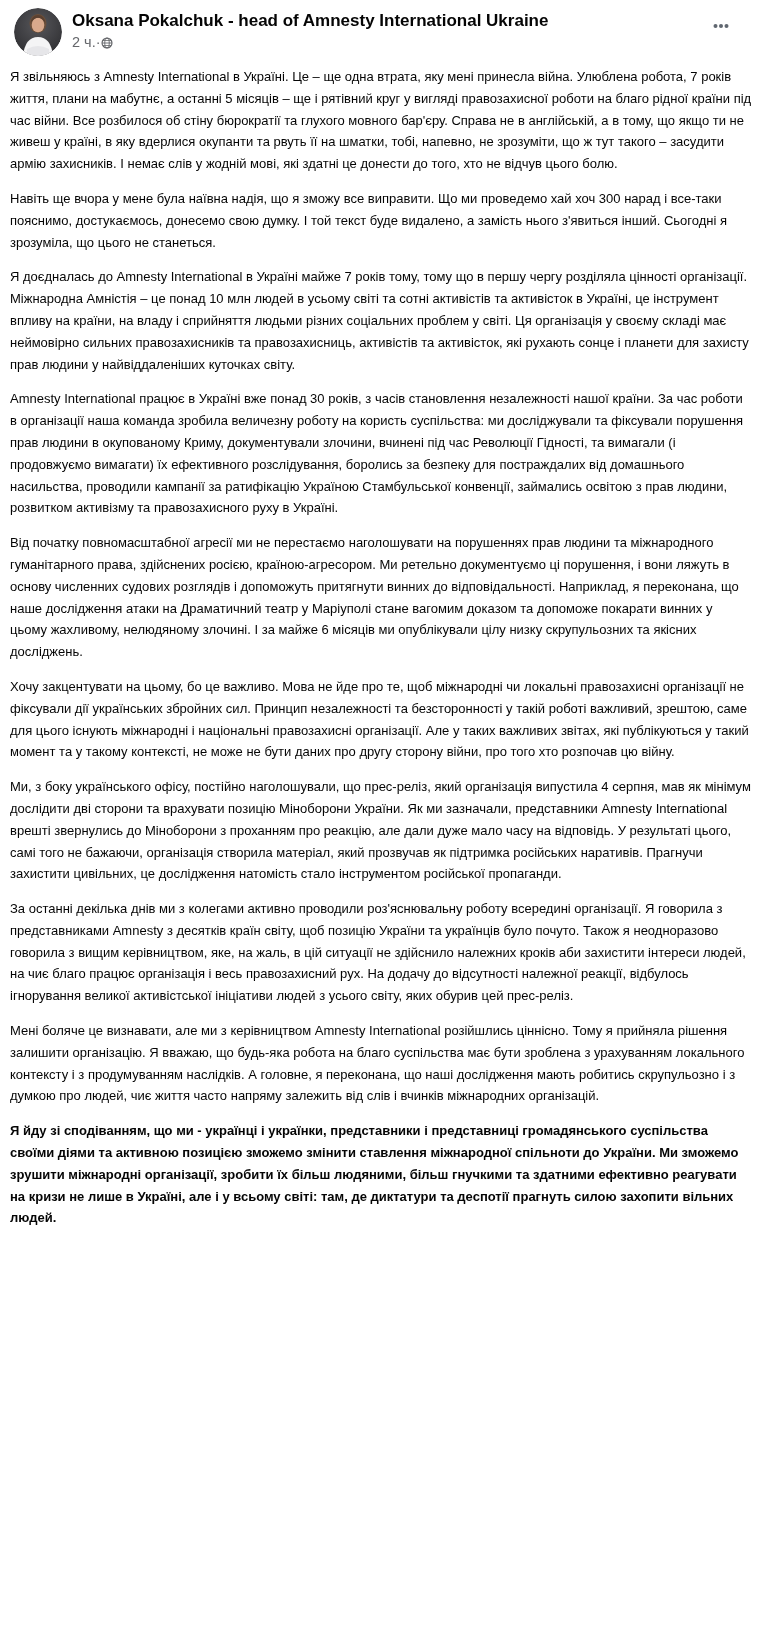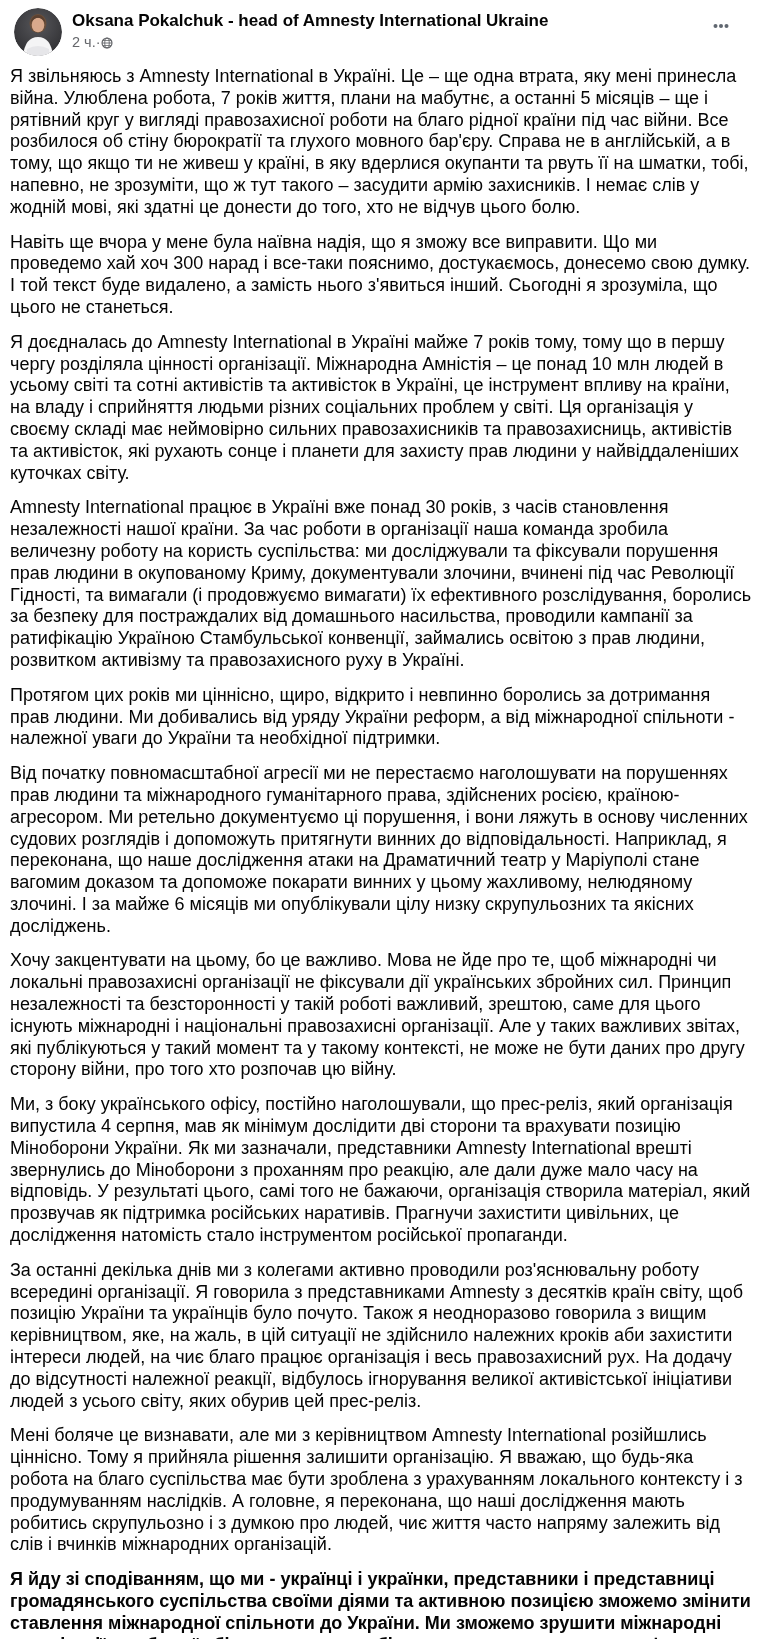--- a/index.html
+++ b/index.html
@@ -68,21 +68,21 @@
     display: flex;
     align-items: center;
     justify-content: center;
     cursor: pointer;
   }
   .post-body {
     padding: 8px 10px 18px 10px;
   }
   .post-body p {
     margin: 0 0 13px 0;
-    font-size: 18px;
+    font-size: 13px;
     line-height: 21.8px;
     color: #050505;
     word-wrap: break-word;
   }
   .post-body p:last-child { margin-bottom: 0; font-weight: bold; }
 </style>
 </head>
 <body>
 
 <div class="post-card">
@@ -138,21 +138,20 @@
       </span>
     </button>
 
   </div>
 
   <div class="post-body">
     <p>Я звільняюсь з Amnesty International в Україні. Це – ще одна втрата, яку мені принесла війна. Улюблена робота, 7 років життя, плани на мабутнє, а останні 5 місяців – ще і рятівний круг у вигляді правозахисної роботи на благо рідної країни під час війни. Все розбилося об стіну бюрократії та глухого мовного бар'єру. Справа не в англійській, а в тому, що якщо ти не живеш у країні, в яку вдерлися окупанти та рвуть її на шматки, тобі, напевно, не зрозуміти, що ж тут такого – засудити армію захисників. І немає слів у жодній мові, які здатні це донести до того, хто не відчув цього болю.</p>
     <p>Навіть ще вчора у мене була наївна надія, що я зможу все виправити. Що ми проведемо хай хоч 300 нарад і все-таки пояснимо, достукаємось, донесемо свою думку. І той текст буде видалено, а замість нього з'явиться інший. Сьогодні я зрозуміла, що цього не станеться.</p>
     <p>Я доєдналась до Amnesty International в Україні майже 7 років тому, тому що в першу чергу розділяла цінності організації. Міжнародна Амністія – це понад 10 млн людей в усьому світі та сотні активістів та активісток в Україні, це інструмент впливу на країни, на владу і сприйняття людьми різних соціальних проблем у світі. Ця організація у своєму складі має неймовірно сильних правозахисників та правозахисниць, активістів та активісток, які рухають сонце і планети для захисту прав людини у найвіддаленіших куточках світу.</p>
     <p>Amnesty International працює в Україні вже понад 30 років, з часів становлення незалежності нашої країни. За час роботи в організації наша команда зробила величезну роботу на користь суспільства: ми досліджували та фіксували порушення прав людини в окупованому Криму, документували злочини, вчинені під час Революції Гідності, та вимагали (і продовжуємо вимагати) їх ефективного розслідування, боролись за безпеку для постраждалих від домашнього насильства, проводили кампанії за ратифікацію Україною Стамбульської конвенції, займались освітою з прав людини, розвитком активізму та правозахисного руху в Україні.</p>
-    <p>Протягом цих років ми ціннісно, щиро, відкрито і невпинно боролись за дотримання прав людини. Ми добивались від уряду України реформ, а від міжнародної спільноти - належної уваги до України та необхідної підтримки.</p>
     <p>Від початку повномасштабної агресії ми не перестаємо наголошувати на порушеннях прав людини та міжнародного гуманітарного права, здійснених росією, країною-агресором. Ми ретельно документуємо ці порушення, і вони ляжуть в основу численних судових розглядів і допоможуть притягнути винних до відповідальності. Наприклад, я переконана, що наше дослідження атаки на Драматичний театр у Маріуполі стане вагомим доказом та допоможе покарати винних у цьому жахливому, нелюдяному злочині. І за майже 6 місяців ми опублікували цілу низку скрупульозних та якісних досліджень.</p>
     <p>Хочу закцентувати на цьому, бо це важливо. Мова не йде про те, щоб міжнародні чи локальні правозахисні організації не фіксували дії українських збройних сил. Принцип незалежності та безсторонності у такій роботі важливий, зрештою, саме для цього існують міжнародні і національні правозахисні організації. Але у таких важливих звітах, які публікуються у такий момент та у такому контексті, не може не бути даних про другу сторону війни, про того хто розпочав цю війну.</p>
     <p>Ми, з боку українського офісу, постійно наголошували, що прес-реліз, який організація випустила 4 серпня, мав як мінімум дослідити дві сторони та врахувати позицію Міноборони України. Як ми зазначали, представники Amnesty International врешті звернулись до Міноборони з проханням про реакцію, але дали дуже мало часу на відповідь. У результаті цього, самі того не бажаючи, організація створила матеріал, який прозвучав як підтримка російських наративів. Прагнучи захистити цивільних, це дослідження натомість стало інструментом російської пропаганди.</p>
     <p>За останні декілька днів ми з колегами активно проводили роз'яснювальну роботу всередині організації. Я говорила з представниками Amnesty з десятків країн світу, щоб позицію України та українців було почуто. Також я неодноразово говорила з вищим керівництвом, яке, на жаль, в цій ситуації не здійснило належних кроків аби захистити інтереси людей, на чиє благо працює організація і весь правозахисний рух. На додачу до відсутності належної реакції, відбулось ігнорування великої активістської ініціативи людей з усього світу, яких обурив цей прес-реліз.</p>
     <p>Мені боляче це визнавати, але ми з керівництвом Amnesty International розійшлись ціннісно. Тому я прийняла рішення залишити організацію. Я вважаю, що будь-яка робота на благо суспільства має бути зроблена з урахуванням локального контексту і з продумуванням наслідків. А головне, я переконана, що наші дослідження мають робитись скрупульозно і з думкою про людей, чиє життя часто напряму залежить від слів і вчинків міжнародних організацій.</p>
     <p>Я йду зі сподіванням, що ми - українці і українки, представники і представниці громадянського суспільства своїми діями та активною позицією зможемо змінити ставлення міжнародної спільноти до України. Ми зможемо зрушити міжнародні організації, зробити їх більш людяними, більш гнучкими та здатними ефективно реагувати на кризи не лише в Україні, але і у всьому світі: там, де диктатури та деспотії прагнуть силою захопити вільних людей.</p>
   </div>
 
 </div>
 

